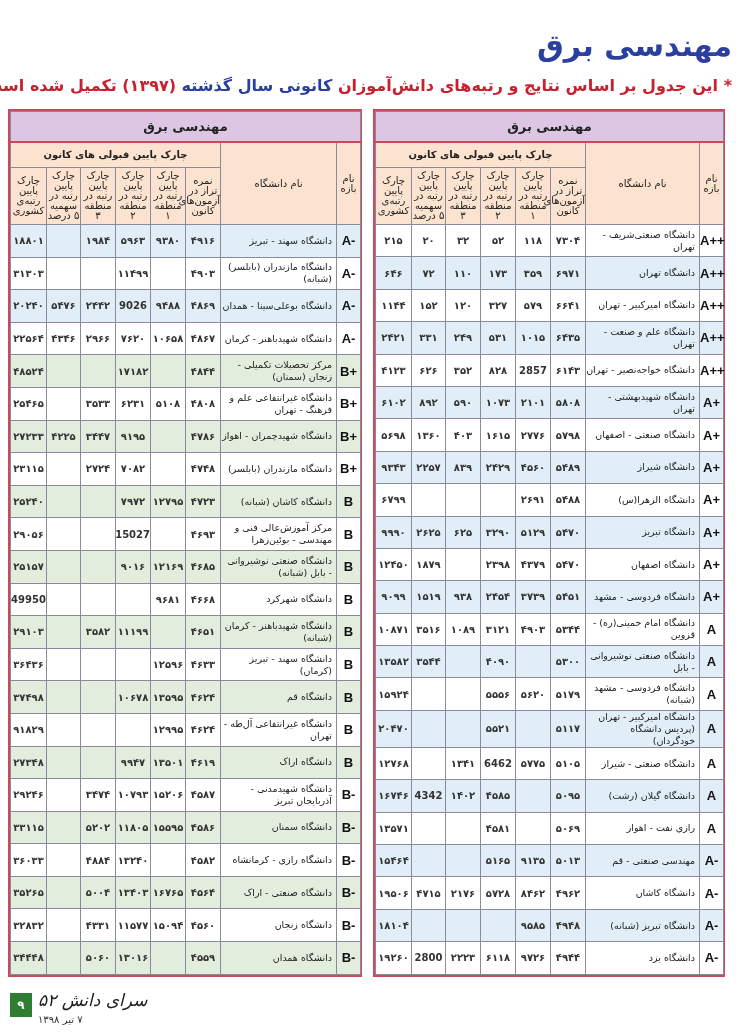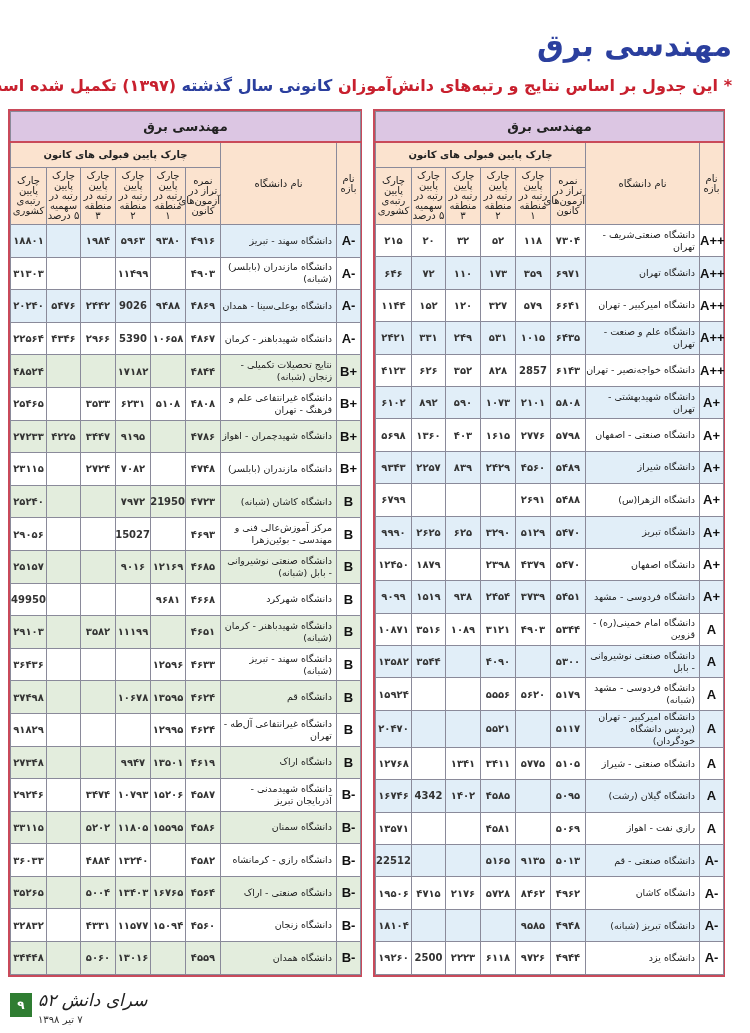--- a/index.html
+++ b/index.html
@@ -239,21 +239,21 @@
           <td class="num">۵۵۲۱</td>
           <td class="num"></td>
           <td class="num"></td>
           <td class="num">۲۰۴۷۰</td>
         </tr>
         <tr class="row bg-white">
           <td class="grade" style="direction: ltr;">A</td>
           <td class="uni">دانشگاه صنعتی - شیراز</td>
           <td class="num">۵۱۰۵</td>
           <td class="num">۵۷۷۵</td>
-          <td class="num">۳۴۱۱</td>
+          <td class="num">6462</td>
           <td class="num">۱۳۴۱</td>
           <td class="num"></td>
           <td class="num">۱۲۷۶۸</td>
         </tr>
         <tr class="row bg-blue">
           <td class="grade" style="direction: ltr;">A</td>
           <td class="uni">دانشگاه گیلان (رشت)</td>
           <td class="num">۵۰۹۵</td>
           <td class="num"></td>
           <td class="num">۴۵۸۵</td>
@@ -266,27 +266,27 @@
           <td class="uni">رازی نفت - اهواز</td>
           <td class="num">۵۰۶۹</td>
           <td class="num"></td>
           <td class="num">۴۵۸۱</td>
           <td class="num"></td>
           <td class="num"></td>
           <td class="num">۱۳۵۷۱</td>
         </tr>
         <tr class="row bg-blue">
           <td class="grade" style="direction: ltr;">A-</td>
-          <td class="uni">دانشگاه صنعتی - قم</td>
+          <td class="uni">مهندسی صنعتی - قم</td>
           <td class="num">۵۰۱۳</td>
           <td class="num">۹۱۳۵</td>
           <td class="num">۵۱۶۵</td>
           <td class="num"></td>
           <td class="num"></td>
-          <td class="num">22512</td>
+          <td class="num">۱۵۴۶۴</td>
         </tr>
         <tr class="row bg-white">
           <td class="grade" style="direction: ltr;">A-</td>
           <td class="uni">دانشگاه کاشان</td>
           <td class="num">۴۹۶۲</td>
           <td class="num">۸۴۶۲</td>
           <td class="num">۵۷۲۸</td>
           <td class="num">۲۱۷۶</td>
           <td class="num">۴۷۱۵</td>
           <td class="num">۱۹۵۰۶</td>
@@ -301,21 +301,21 @@
           <td class="num"></td>
           <td class="num">۱۸۱۰۴</td>
         </tr>
         <tr class="row bg-white">
           <td class="grade" style="direction: ltr;">A-</td>
           <td class="uni">دانشگاه یزد</td>
           <td class="num">۴۹۴۴</td>
           <td class="num">۹۷۲۶</td>
           <td class="num">۶۱۱۸</td>
           <td class="num">۲۲۲۳</td>
-          <td class="num">2500</td>
+          <td class="num">2800</td>
           <td class="num">۱۹۲۶۰</td>
         </tr>
       </tbody>
   </table>
 </div>
 
 <div class="tbl-wrap" id="tbl-left">
   <table>
     <colgroup>
       <col style="width:24px">
@@ -374,28 +374,28 @@
           <td class="num">9026</td>
           <td class="num">۲۴۴۲</td>
           <td class="num">۵۴۷۶</td>
           <td class="num">۲۰۲۴۰</td>
         </tr>
         <tr class="row bg-white">
           <td class="grade" style="direction: ltr;">A-</td>
           <td class="uni">دانشگاه شهیدباهنر - کرمان</td>
           <td class="num">۴۸۶۷</td>
           <td class="num">۱۰۶۵۸</td>
-          <td class="num">5390</td>
+          <td class="num">۷۶۲۰</td>
           <td class="num">۲۹۶۶</td>
           <td class="num">۴۳۴۶</td>
           <td class="num">۲۲۵۶۴</td>
         </tr>
         <tr class="row bg-green">
           <td class="grade" style="direction: ltr;">B+</td>
-          <td class="uni">نتایج تحصیلات تکمیلی - زنجان (شبانه)</td>
+          <td class="uni">مرکز تحصیلات تکمیلی - زنجان (سمنان)</td>
           <td class="num">۴۸۴۴</td>
           <td class="num"></td>
           <td class="num">۱۷۱۸۲</td>
           <td class="num"></td>
           <td class="num"></td>
           <td class="num">۴۸۵۲۴</td>
         </tr>
         <tr class="row bg-white">
           <td class="grade" style="direction: ltr;">B+</td>
           <td class="uni">دانشگاه غیرانتفاعی علم و فرهنگ - تهران</td>
@@ -423,21 +423,21 @@
           <td class="num"></td>
           <td class="num">۷۰۸۲</td>
           <td class="num">۲۷۲۴</td>
           <td class="num"></td>
           <td class="num">۲۳۱۱۵</td>
         </tr>
         <tr class="row bg-green">
           <td class="grade" style="direction: ltr;">B</td>
           <td class="uni">دانشگاه کاشان (شبانه)</td>
           <td class="num">۴۷۲۳</td>
-          <td class="num">21950</td>
+          <td class="num">۱۲۷۹۵</td>
           <td class="num">۷۹۷۲</td>
           <td class="num"></td>
           <td class="num"></td>
           <td class="num">۲۵۲۴۰</td>
         </tr>
         <tr class="row bg-white">
           <td class="grade" style="direction: ltr;">B</td>
           <td class="uni">مرکز آموزش‌عالی فنی و مهندسی - بوئین‌زهرا</td>
           <td class="num">۴۶۹۳</td>
           <td class="num"></td>
@@ -471,21 +471,21 @@
           <td class="uni">دانشگاه شهیدباهنر - کرمان (شبانه)</td>
           <td class="num">۴۶۵۱</td>
           <td class="num"></td>
           <td class="num">۱۱۱۹۹</td>
           <td class="num">۳۵۸۲</td>
           <td class="num"></td>
           <td class="num">۲۹۱۰۳</td>
         </tr>
         <tr class="row bg-white">
           <td class="grade" style="direction: ltr;">B</td>
-          <td class="uni">دانشگاه سهند - تبریز (شبانه)</td>
+          <td class="uni">دانشگاه سهند - تبریز (کرمان)</td>
           <td class="num">۴۶۳۳</td>
           <td class="num">۱۲۵۹۶</td>
           <td class="num"></td>
           <td class="num"></td>
           <td class="num"></td>
           <td class="num">۳۶۴۳۶</td>
         </tr>
         <tr class="row bg-green">
           <td class="grade" style="direction: ltr;">B</td>
           <td class="uni">دانشگاه قم</td>

